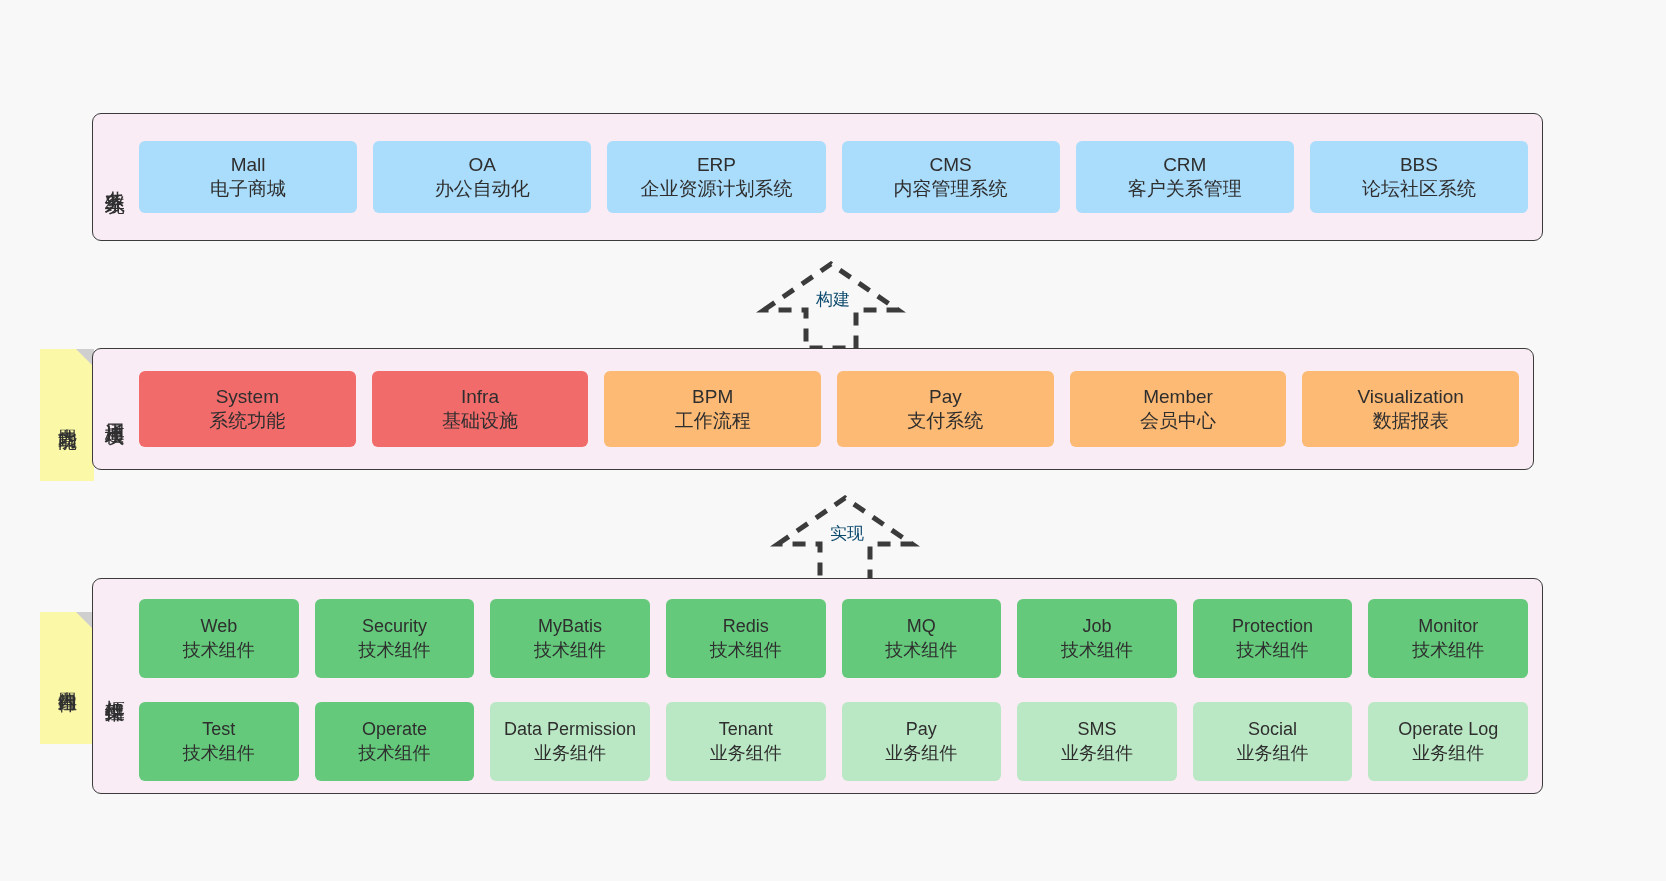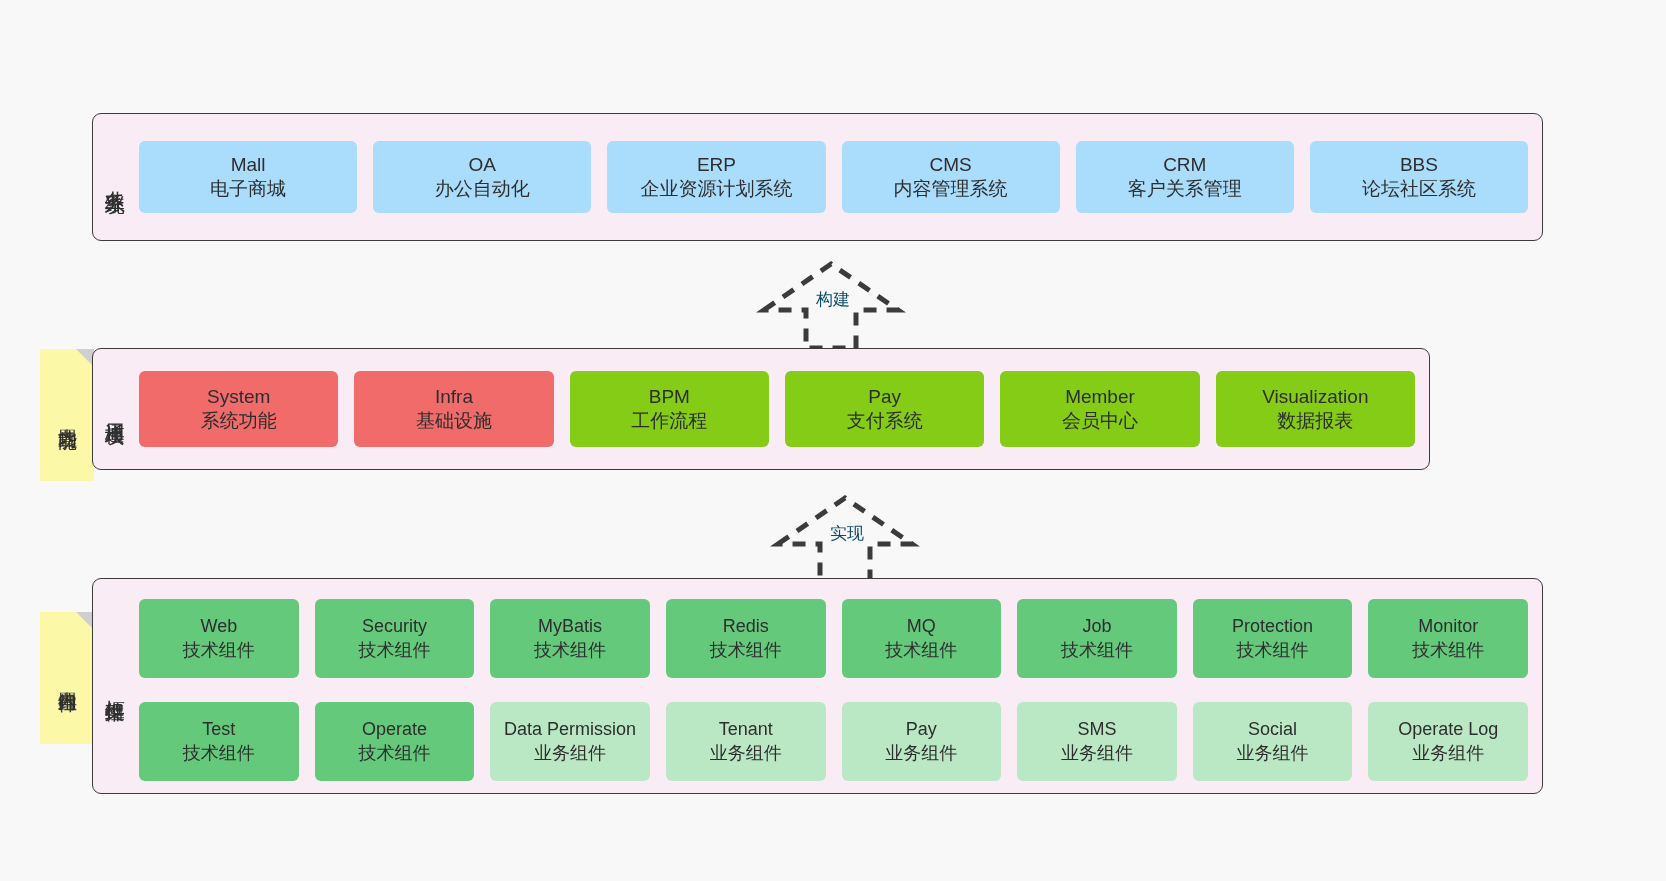--- a/index.html
+++ b/index.html
@@ -73,29 +73,29 @@
     color: #2e2e2e;
     box-sizing: border-box;
     padding: 4px 6px;
   }
   .node .n-en { display: block; }
   .node .n-cn { display: block; }
 
   
   .c-blue      { background: #aadcfb; }
   .c-red       { background: #f26b6b; }
-  .c-pink      { background: #84cc16; }
+  .c-pink      { background: #fdba74; }
   .c-green     { background: #64c97b; }
   .c-lightgreen{ background: #bbe8c4; }
 
   
   #layer-business { left: 88px;  top: 113px; width: 1451px; height: 128px; }
   #layer-business .node { height: 72px; }
 
-  #layer-common   { left: 88px;  top: 348px; width: 1338px; height: 122px; }
+  #layer-common   { left: 88px;  top: 348px; width: 1442px; height: 122px; }
   #layer-common .node { height: 76px; }
 
   #layer-framework{ left: 88px;  top: 578px; width: 1451px; height: 216px; }
   #layer-framework .node { height: 79px; margin-top: 8px; }
   #layer-framework .layer-body { gap: 16px; }
   #layer-framework .node { font-size: 18px; }
 
   
   .note {
     position: absolute;

